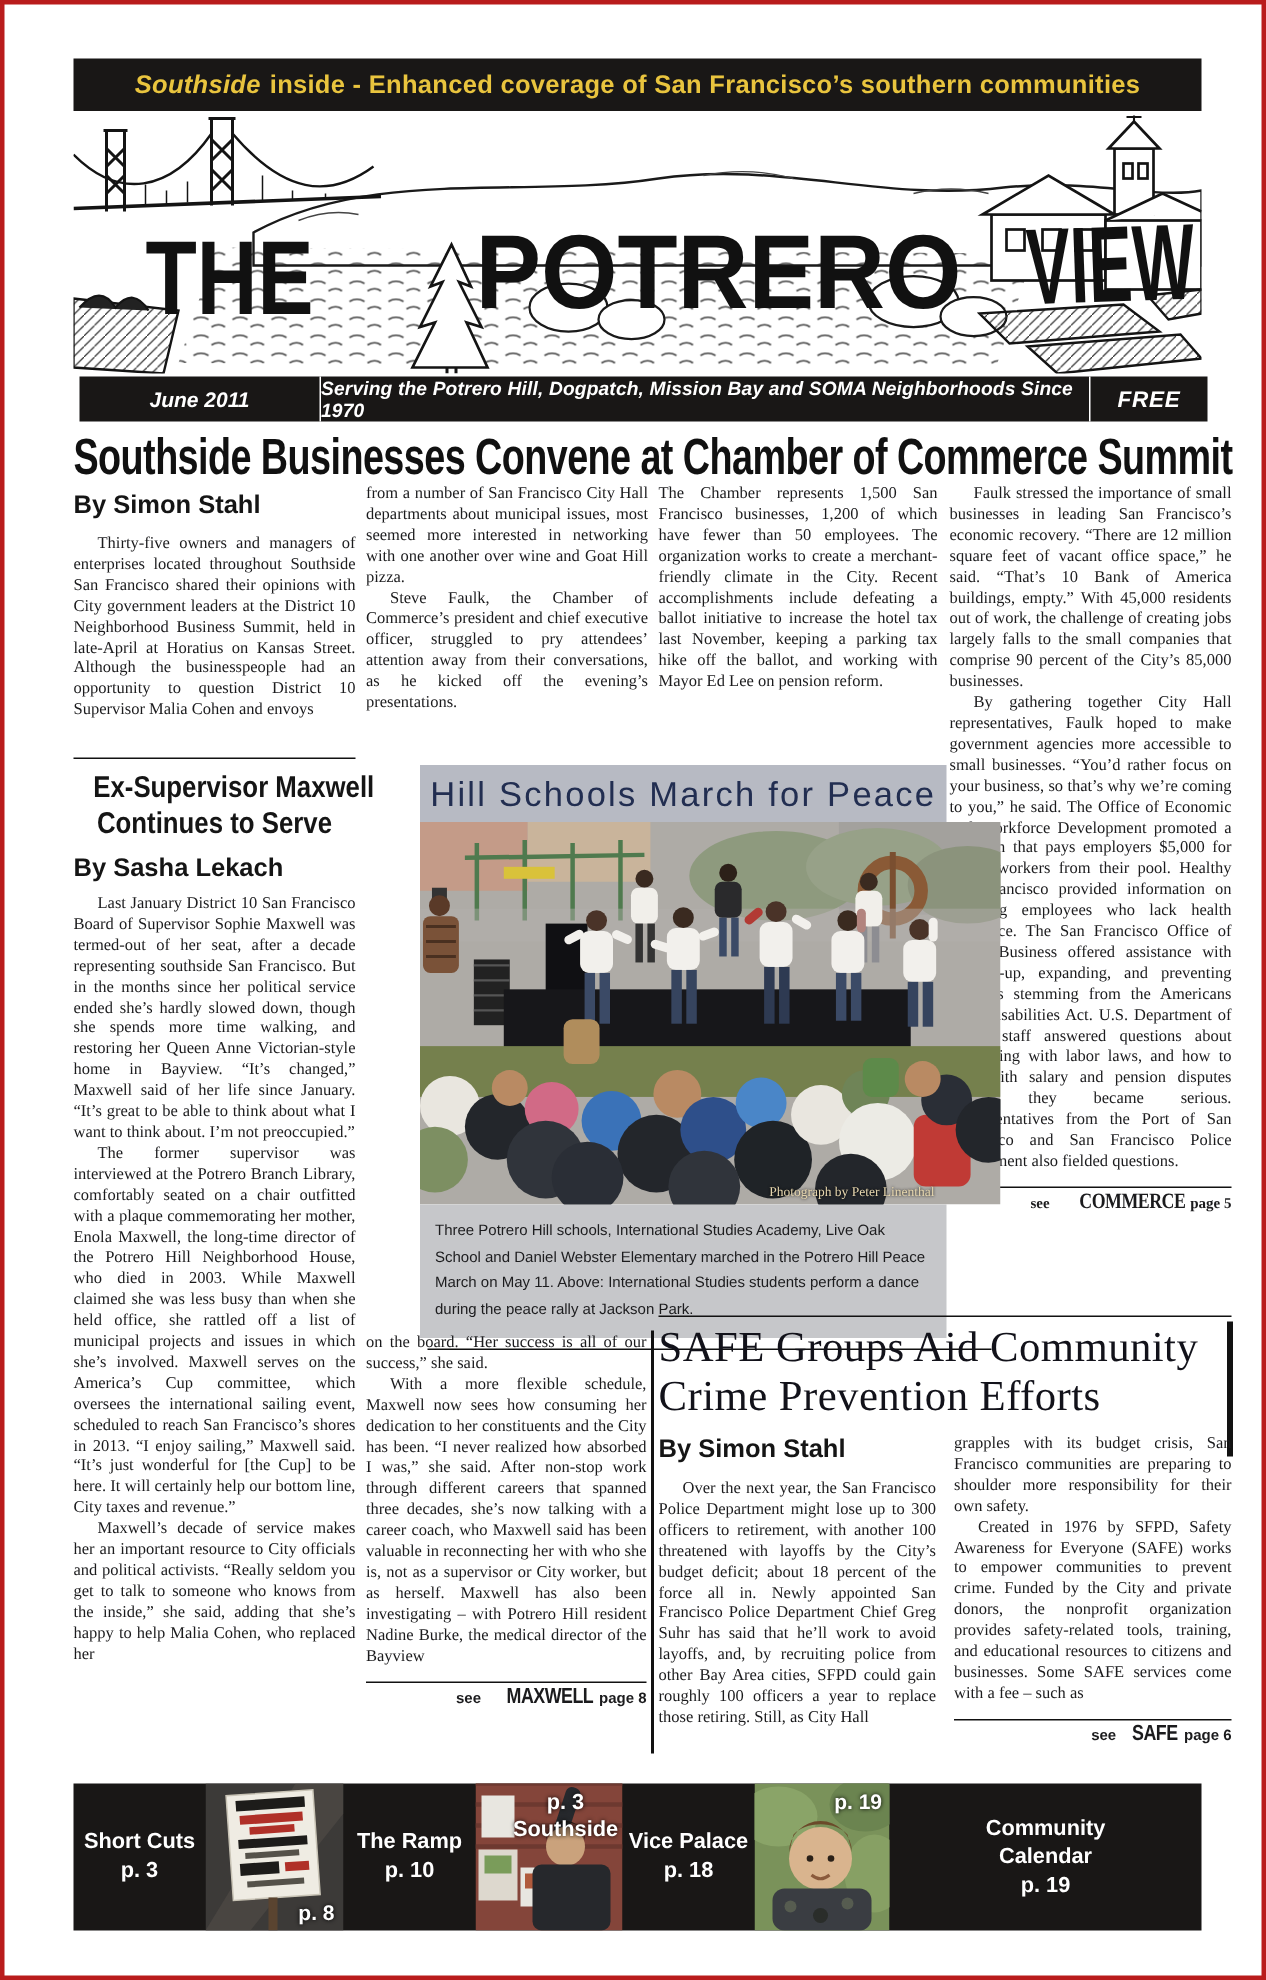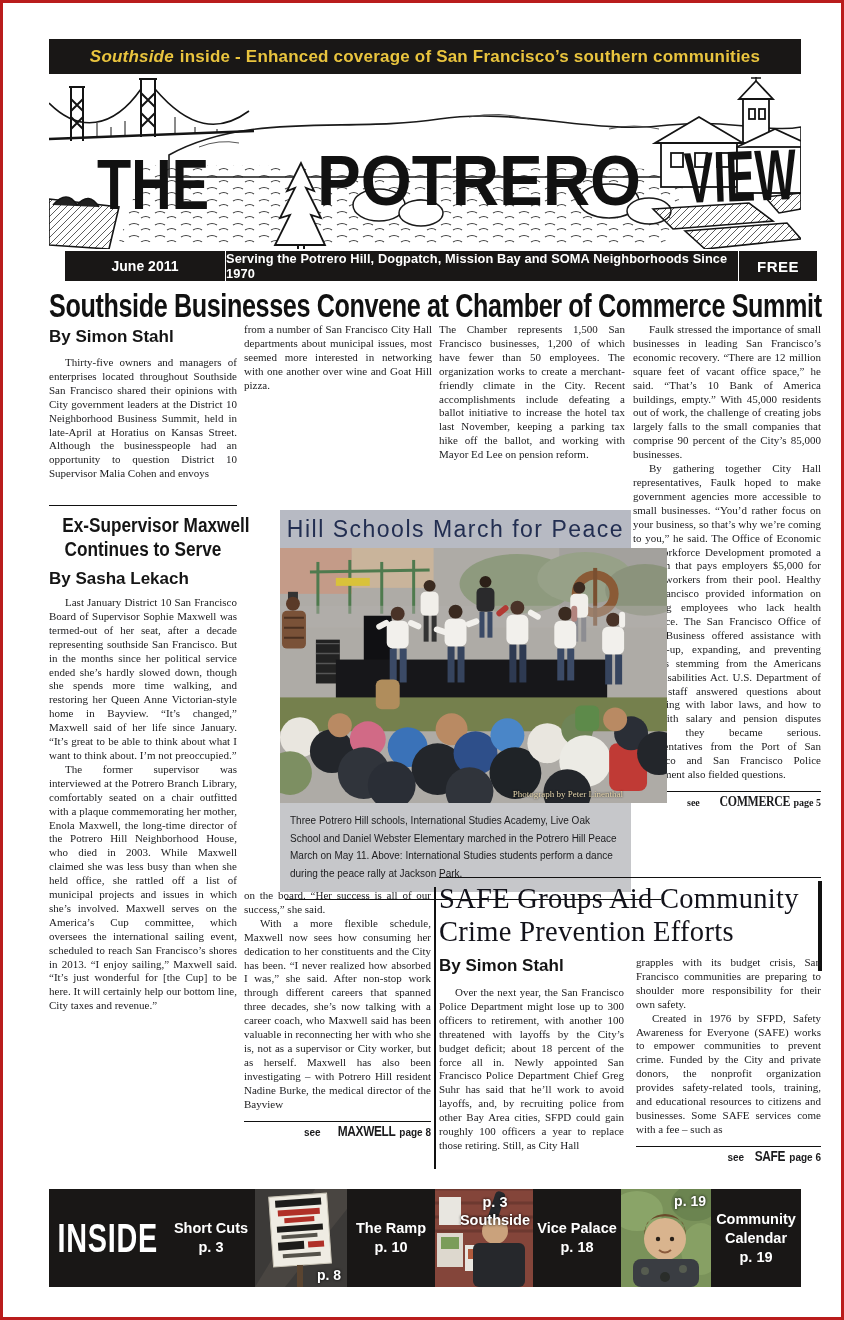--- a/index.html
+++ b/index.html
@@ -148,38 +148,39 @@
 
       <g font-family="Liberation Sans, sans-serif" font-weight="bold" fill="#111">
         <text x="48" y="132" font-size="70" textLength="112" lengthAdjust="spacingAndGlyphs">THE</text>
         <text x="268" y="128" font-size="70" textLength="324" lengthAdjust="spacingAndGlyphs">POTRERO</text>
         <text x="636" y="124" font-size="72" textLength="112" lengthAdjust="spacingAndGlyphs" transform="rotate(-2 690 120)">VIEW</text>
       </g>
     </svg>
     
   </div>
 
-  <div class="abs datebar" style="left:62px; top:248px; width:752px; height:30px;">
+  <div class="abs datebar" style="left:50px; top:248px; width:752px; height:30px;font-style:italic;">
     <div class="cell d1">June 2011</div>
     <div class="cell d2">Serving the Potrero Hill, Dogpatch, Mission Bay and SOMA Neighborhoods Since 1970</div>
     <div class="cell d3">FREE</div>
   </div>
 
   <div class="abs" style="left:46px; top:283px; width:790px; height:40px;">
     <div class="lead-headline">Southside Businesses Convene at Chamber of Commerce Summit</div>
   </div>
 
   <div class="abs" style="left:46px; top:324px; width:188px;">
     <div class="byline">By Simon Stahl</div>
     <div class="body-col" style="margin-top:6px;">
       <p>Thirty-five owners and managers of enterprises located throughout Southside San Francisco shared their opinions with City government leaders at the District 10 Neighborhood Business Summit, held in late-April at Horatius on Kansas Street. Although the businesspeople had an opportunity to question District 10 Supervisor Malia Cohen and envoys</p>
     </div>
   </div>
   <div class="abs body-col" style="left:241px; top:320px; width:188px;">
     <p class="noindent">from a number of San Francisco City Hall departments about municipal issues, most seemed more interested in networking with one another over wine and Goat Hill pizza.</p>
+    <p>Steve Faulk, the Chamber of Commerce’s president and chief executive officer, struggled to pry attendees’ attention away from their conversations, as he kicked off the evening’s presentations.</p>
   </div>
   <div class="abs body-col" style="left:436px; top:320px; width:186px;">
     <p class="noindent">The Chamber represents 1,500 San Francisco businesses, 1,200 of which have fewer than 50 employees.  The organization works to create a merchant-friendly climate in the City.  Recent accomplishments include defeating a ballot initiative to increase the hotel tax last November, keeping a parking tax hike off the ballot, and working with Mayor Ed Lee on pension reform.</p>
   </div>
   <div class="abs body-col" style="left:630px; top:320px; width:188px;">
     <p>Faulk stressed the importance of small businesses in leading San Francisco’s economic recovery. “There are 12 million square feet of vacant office space,” he said. “That’s 10 Bank of America buildings, empty.” With 45,000 residents out of work, the challenge of creating jobs largely falls to the small companies that comprise 90 percent of the City’s 85,000 businesses.</p>
     <p>By gathering together City Hall representatives, Faulk hoped to make government agencies more accessible to small businesses.  “You’d rather focus on your business, so that’s why we’re coming to you,” he said.  The Office of Economic and Workforce Development promoted a program that pays employers $5,000 for hiring workers from their pool. Healthy San Francisco provided information on covering employees who lack health insurance. The San Francisco Office of Small Business offered assistance with starting-up, expanding, and preventing lawsuits stemming from the Americans with Disabilities Act.  U.S. Department of Labor staff answered questions about complying with labor laws, and how to deal with salary and pension disputes before they became serious.  Representatives from the Port of San Francisco and San Francisco Police Department also fielded questions.</p>
     <div class="rule" style="margin-top:9px;"></div>
     <div class="jump">
       <span class="see">see</span>
@@ -191,20 +192,21 @@
   <div class="abs" style="left:46px; top:502px; width:188px;">
     <div class="rule"></div>
     <div class="sub-headline">
       <span class="hl-line">Ex-Supervisor Maxwell</span>
       <span class="hl-line">Continues to Serve</span>
     </div>
     <div class="byline" style="margin-bottom:7px;">By Sasha Lekach</div>
     <div class="body-col">
       <p>Last January District 10 San Francisco Board of Supervisor Sophie Maxwell was termed-out of her seat, after a decade representing southside San Francisco.  But in the months since her political service ended she’s hardly slowed down, though she spends more time walking, and restoring her Queen Anne Victorian-style home in Bayview. “It’s changed,” Maxwell said of her life since January. “It’s great to be able to think about what I want to think about. I’m not preoccupied.”</p>
       <p>The former supervisor was interviewed at the Potrero Branch Library, comfortably seated on a chair outfitted with a plaque commemorating her mother, Enola Maxwell, the long-time director of the Potrero Hill Neighborhood House, who died in 2003.  While Maxwell claimed she was less busy than when she held office, she rattled off a list of municipal projects and issues in which she’s involved. Maxwell serves on the America’s Cup committee, which oversees the international sailing event, scheduled to reach San Francisco’s shores in 2013. “I enjoy sailing,” Maxwell said. “It’s just wonderful for [the Cup] to be here. It will certainly help our bottom line, City taxes and revenue.”</p>
+      <p>Maxwell’s decade of service makes her an important resource to City officials and political activists. “Really seldom you get to talk to someone who knows from the inside,” she said, adding that she’s happy to help Malia Cohen, who replaced her</p>
     </div>
   </div>
 
   <div class="abs" style="left:241px; top:507px; width:387px;padding-left:36px;">
     <div class="photo-title">Hill Schools March for Peace</div>
     <div style="position:relative; height:255px;">
       <svg viewBox="0 0 388 256" width="387" height="255" preserveAspectRatio="none">
         <rect width="388" height="256" fill="#aeaba6"></rect>
 
         <rect x="0" y="0" width="72" height="46" fill="#c49b88"></rect>
@@ -352,23 +354,20 @@
         <div class="jump" style="font-family:'Liberation Sans',sans-serif;">
           <span class="see">see</span>
           <span class="jname">SAFE</span>
           <span class="jpage">page 6</span>
         </div>
       </div>
     </div>
   </div>
 
   <div class="abs inside-bar" style="left:46px; top:1186px; width:752px; height:98px;">
-    <div class="inside-label">
-      <span>INSIDE</span>
-    </div>
     <div class="inside-item" style="width:88px;">
       <span>Short Cuts</span>
       <span>p. 3</span>
     </div>
     <div class="inside-thumb" style="width:92px;">
       <svg viewBox="0 0 92 98" preserveAspectRatio="none">
         <rect width="92" height="98" fill="#3c3a38"></rect>
         <path d="M0,98 L60,0 L92,0 L92,20 L30,98 Z" fill="#55504a" opacity=".5"></path>
         <g transform="rotate(-4 46 40)">
           <rect x="16" y="6" width="58" height="70" fill="#efece3" stroke="#c9c4b6"></rect>

